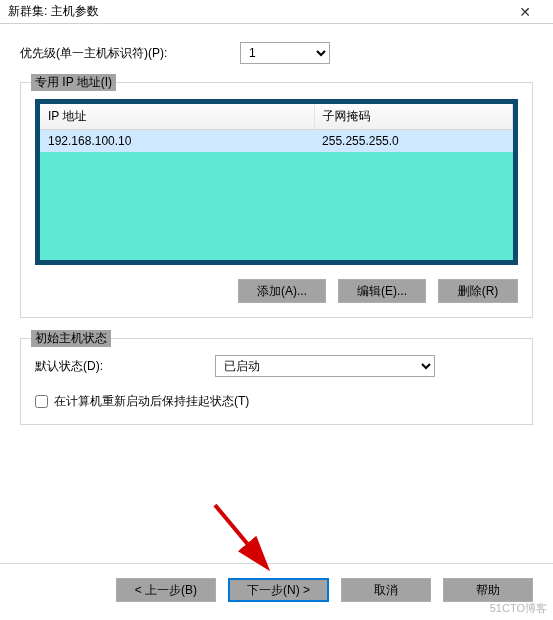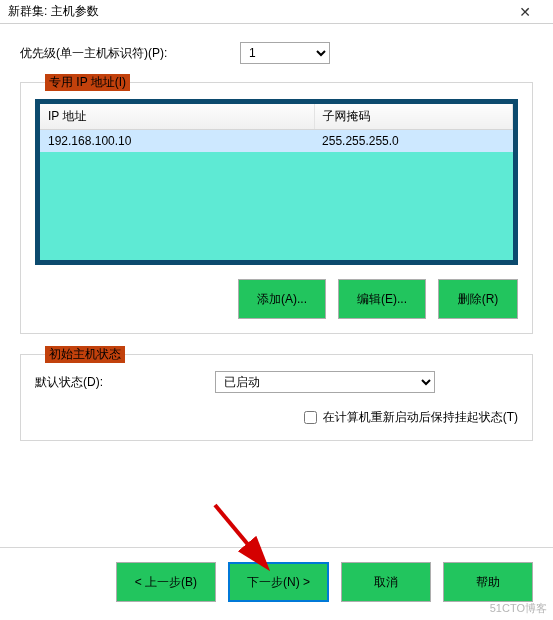--- a/index.html
+++ b/index.html
@@ -54,22 +54,22 @@
     }
     .groupbox {
       border: 1px solid #d6d6d6;
       position: relative;
       padding: 16px 14px 14px 14px;
       margin-bottom: 20px;
     }
     .groupbox .legend {
       position: absolute;
       top: -9px;
-      left: 24px;
-      background: #c2410c;
+      left: 10px;
+      background: #a3a3a3;
       padding: 0 4px;
     }
     .ip-table-wrap {
       border: 5px solid #0c4a6e;
       height: 166px;
       background: #5eead4;
       overflow: hidden;
     }
     .ip-table {
       width: 100%;
@@ -92,44 +92,43 @@
     .ip-table tr.selected td {
       background: #cde8ff;
     }
     .ip-buttons {
       display: flex;
       justify-content: flex-end;
       gap: 12px;
       margin-top: 14px;
     }
     button.win {
-      height: 40px;
+      height: 24px;
       min-width: 80px;
       padding: 0 18px;
-      background: #22c55e;
+      background: #a3a3a3;
       border: 1px solid #adadad;
       cursor: pointer;
     }
     button.win.default {
       border: 1px solid #0078d7;
       box-shadow: inset 0 0 0 1px #0078d7;
     }
     .row-default {
       display: flex;
       align-items: center;
       margin-bottom: 16px;
     }
     .row-default .lbl {
       width: 180px;
     }
     .checkbox-row {
       display: flex;
       align-items: center;
       gap: 6px;
-      justify-content: flex-end;
     }
     .checkbox-row input[type=checkbox] {
       width: 13px;
       height: 13px;
       margin: 0;
     }
     .footer {
       position: absolute;
       bottom: 0;
       left: 0;

